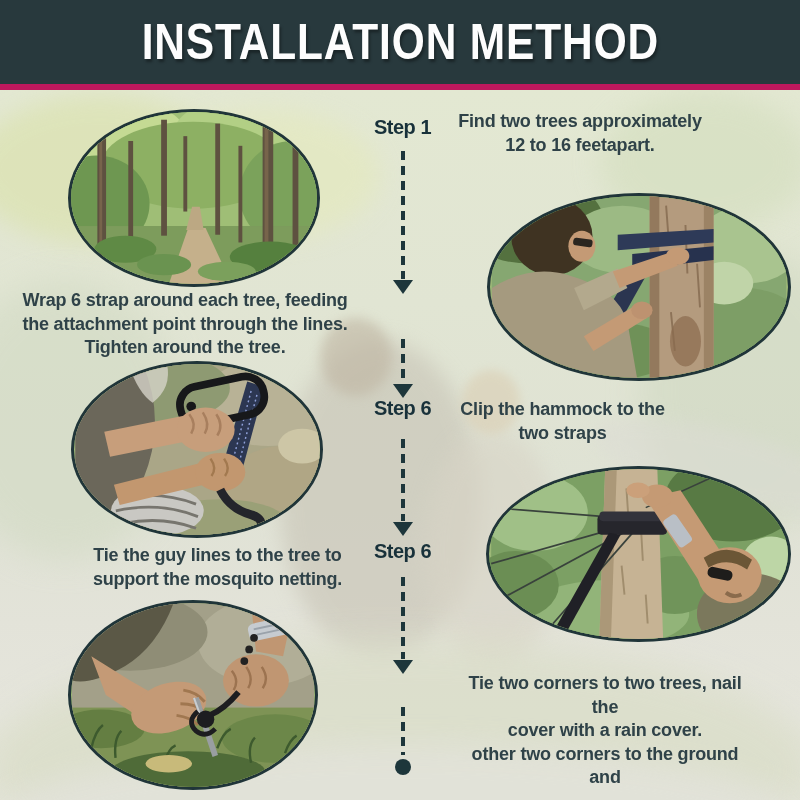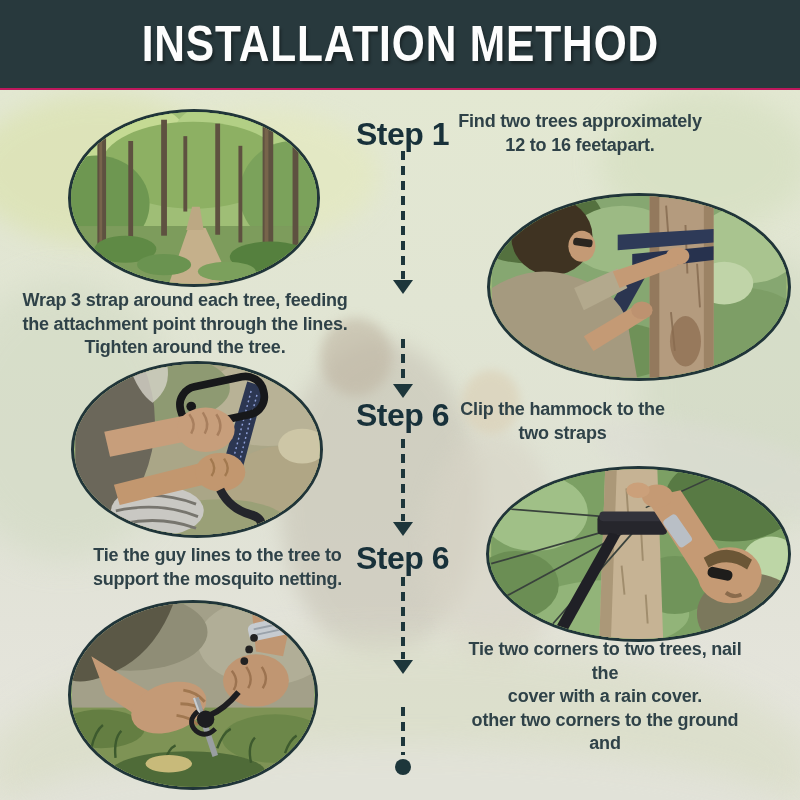--- a/index.html
+++ b/index.html
@@ -7,39 +7,39 @@
   .page {
     position:relative; width:800px; height:800px; overflow:hidden;
     background:#e4e7d8;
     font-family:"Liberation Sans", sans-serif;
   }
   
   .banner {
     position:absolute; top:0; left:0; width:800px; height:90px;
     background:#28393d;
     display:flex; align-items:center; justify-content:center;
-    border-bottom:2px solid #be185d;
+    border-bottom:6px solid #be185d;
   }
   .banner h1 {
     color:#fdfdfd; font-weight:bold; font-size:50px; letter-spacing:1px;
     transform:scaleX(0.85);
     text-shadow:2px 3px 3px rgba(0,0,0,0.35);
     white-space:nowrap;
   }
   
   .bg-photo {
     position:absolute; left:0; top:90px; width:800px; height:710px;
     background:linear-gradient(180deg,#e3e8d2 0%,#e1e5d3 30%,#dfe2d4 55%,#e3e3d9 75%,#e7e7df 100%);
     overflow:hidden;
   }
   .blob { position:absolute; border-radius:50%; }
   
   .step-label {
     position:absolute; left:340px; width:125px; text-align:center;
-    font-size:32px; font-weight:bold; color:#18313a; letter-spacing:-0.5px;
+    font-size:20px; font-weight:bold; color:#18313a; letter-spacing:-0.5px;
     white-space:nowrap;
   }
   .flow-arrow {
     position:absolute; left:392px; width:22px;
     display:flex; flex-direction:column; align-items:center;
   }
   .flow-arrow .dash {
     width:4px;
     background:repeating-linear-gradient(to bottom,#1d363b 0 9px,transparent 9px 15px);
   }
@@ -307,34 +307,34 @@
     <div class="dash" style="height:48px"></div>
     <div class="dot"></div>
   </div>
 
   <div class="desc" style="left:450px;top:110px;width:260px">
     <div>Find two trees approximately</div>
     <div>12 to 16 feetapart.</div>
   </div>
 
   <div class="desc" style="left:20px;top:289px;width:330px">
-    <div>Wrap 3 strap around each tree, feeding</div>
+    <div>Wrap 6 strap around each tree, feeding</div>
     <div>the attachment point through the lines.</div>
     <div>Tighten around the tree.</div>
   </div>
 
   <div class="desc" style="left:440px;top:398px;width:245px">
     <div>Clip the hammock to the</div>
     <div>two straps</div>
   </div>
 
   <div class="desc" style="left:55px;top:544px;width:325px">
     <div>Tie the guy lines to the tree to</div>
     <div>support the mosquito netting.</div>
   </div>
 
-  <div class="desc" style="left:455px;top:638px;width:300px">
+  <div class="desc" style="left:455px;top:672px;width:300px">
     <div>Tie two corners to two trees, nail the</div>
     <div>cover with a rain cover.</div>
     <div>other two corners to the ground and</div>
   </div>
 
 </div>
 
 </body></html>

